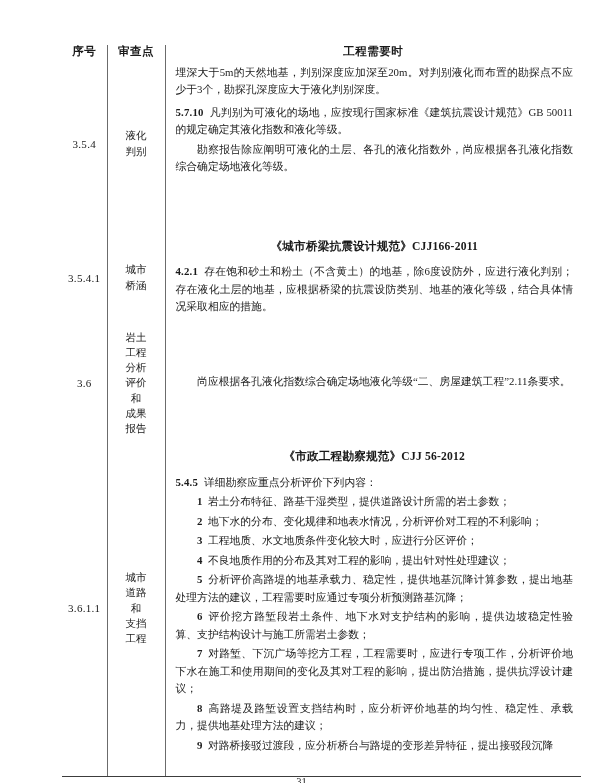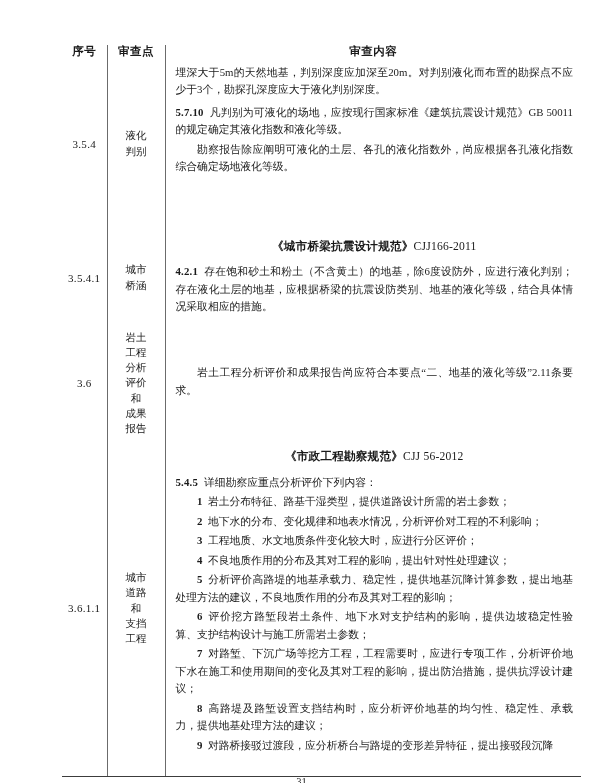--- a/index.html
+++ b/index.html
@@ -108,21 +108,21 @@
     text-indent: 2em;
   }
   .std-title {
     text-align: center;
     font-weight: bold;
     font-size: 11.6px;
     margin: 2px 0 7px 0;
     letter-spacing: 0.2px;
   }
   .std-title .code {
-    font-weight: normal;
+    font-weight: bold;
     font-family: "Liberation Serif", serif;
   }
   .gap-sm { height: 5px; }
 
   .page-number {
     position: absolute;
     left: 0;
     right: 0;
     top: 748px;
     text-align: center;
@@ -138,21 +138,21 @@
   <table class="review-table">
     <colgroup>
       <col class="c-seq">
       <col class="c-point">
       <col class="c-body">
     </colgroup>
     <thead>
       <tr class="hdr-row">
         <th class="sep-r">序号</th>
         <th class="sep-r">审查点</th>
-        <th>审查内容</th>
+        <th>工程需要时</th>
       </tr>
     </thead>
     <tbody>
 
       <tr class="brow">
         <td class="cell-seq">3.5.4</td>
         <td class="cell-point">
           <span>液化判别</span>
         </td>
         <td class="cell-body" style="height:158px;">
@@ -176,41 +176,41 @@
 
       <tr class="brow">
         <td class="cell-seq">3.6</td>
         <td class="cell-point">
           <span class="ml" style="white-space:pre-line;">岩土工程
 分析评价
 和
 成果报告</span>
         </td>
         <td class="cell-body" style="height:60px; vertical-align:middle;">
-          <p class="p indent">岩土工程分析评价和成果报告尚应符合本要点“二、地基的液化等级”2.11条要求。</p>
+          <p class="p indent">尚应根据各孔液化指数综合确定场地液化等级“二、房屋建筑工程”2.11条要求。</p>
         </td>
       </tr>
 
 
       <tr class="brow last">
         <td class="cell-seq">3.6.1.1</td>
         <td class="cell-point">
           <span style="white-space:pre-line;">城市道路
 和
 支挡工程</span>
         </td>
         <td class="cell-body" style="height:322px;">
           <div class="std-title"><span>《市政工程勘察规范》</span><span class="code">CJJ 56-2012</span></div>
           <p class="p"><span class="clause-no">5.4.5</span><span>详细勘察应重点分析评价下列内容：</span></p>
 
           <p class="p item"><span class="item-no">1</span><span>岩土分布特征、路基干湿类型，提供道路设计所需的岩土参数；</span></p>
           <p class="p item"><span class="item-no">2</span><span>地下水的分布、变化规律和地表水情况，分析评价对工程的不利影响；</span></p>
           <p class="p item"><span class="item-no">3</span><span>工程地质、水文地质条件变化较大时，应进行分区评价；</span></p>
           <p class="p item"><span class="item-no">4</span><span>不良地质作用的分布及其对工程的影响，提出针对性处理建议；</span></p>
-          <p class="p item"><span class="item-no">5</span><span>分析评价高路堤的地基承载力、稳定性，提供地基沉降计算参数，提出地基处理方法的建议，不良地质作用的分布及其对工程的影响；</span></p>
+          <p class="p item"><span class="item-no">5</span><span>分析评价高路堤的地基承载力、稳定性，提供地基沉降计算参数，提出地基处理方法的建议，工程需要时应通过专项分析预测路基沉降；</span></p>
           <p class="p item"><span class="item-no">6</span><span>评价挖方路堑段岩土条件、地下水对支护结构的影响，提供边坡稳定性验算、支护结构设计与施工所需岩土参数；</span></p>
           <p class="p item"><span class="item-no">7</span><span>对路堑、下沉广场等挖方工程，工程需要时，应进行专项工作，分析评价地下水在施工和使用期间的变化及其对工程的影响，提出防治措施，提供抗浮设计建议；</span></p>
           <p class="p item"><span class="item-no">8</span><span>高路堤及路堑设置支挡结构时，应分析评价地基的均匀性、稳定性、承载力，提供地基处理方法的建议；</span></p>
           <p class="p item"><span class="item-no">9</span><span>对路桥接驳过渡段，应分析桥台与路堤的变形差异特征，提出接驳段沉降</span></p>
         </td>
       </tr>
 
     </tbody>
   </table>
 

